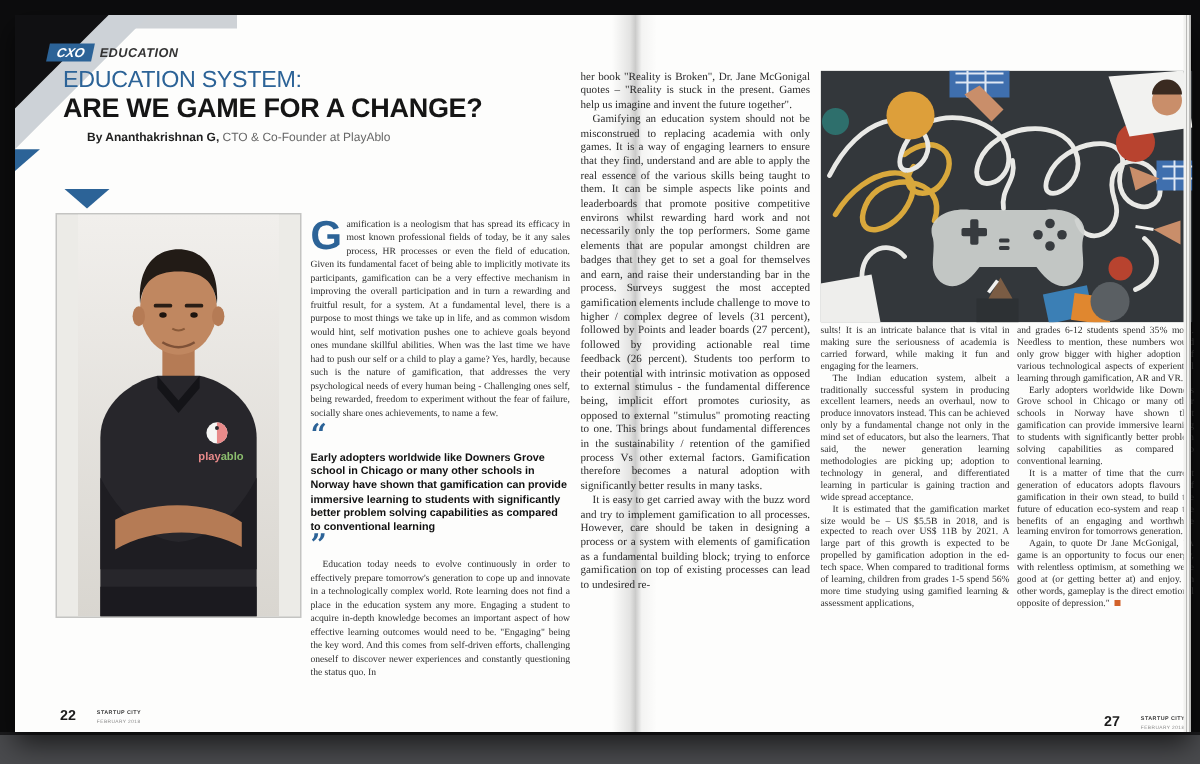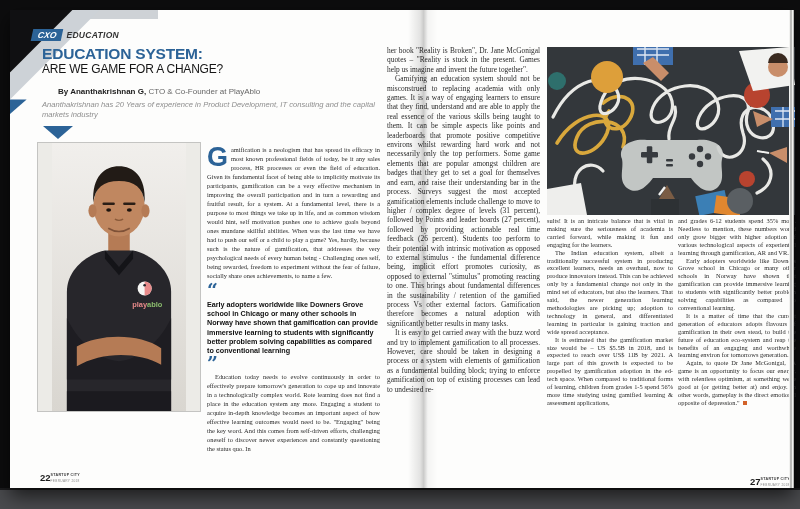--- a/index.html
+++ b/index.html
@@ -11,22 +11,22 @@
   
   .fold-corner{position:absolute;left:0;top:0;width:104px;height:104px;overflow:hidden;}
   .fold-dark{position:absolute;inset:0;background:#101012;clip-path:polygon(0 0,60% 0,0 60%);}
   .fold-band{position:absolute;inset:0;background:#cdd2d7;clip-path:polygon(60% 0,86% 0,0 86%,0 60%);}
   .fold-blue{position:absolute;inset:0;background:#2c6397;clip-path:polygon(0 86%,16% 86%,0 100%);}
   .top-trim{position:absolute;left:56px;top:0;width:92px;height:9px;background:#ced2d6;}
   
   .sectag{position:absolute;left:22px;top:19px;font-style:italic;font-weight:bold;font-size:8.5px;display:flex;align-items:center;gap:4px;}
   .sectag-cxo{background:#2c6397;color:#fff;padding:1px 6px;transform:skewX(-12deg);display:inline-block;}
   .sectag-ins{color:#333;letter-spacing:.3px;}
-  .title1{position:absolute;left:32px;top:35px;font-size:15.5px;font-weight:700;color:#2c6397;letter-spacing:-.2px;}
-  .title2{position:absolute;left:32px;top:52px;font-size:12px;font-weight:400;color:#151515;letter-spacing:-.2px;}
+  .title1{position:absolute;left:32px;top:35px;font-size:15.5px;font-weight:400;color:#2c6397;letter-spacing:-.2px;}
+  .title2{position:absolute;left:32px;top:52px;font-size:18px;font-weight:700;color:#151515;letter-spacing:-.2px;}
   .byline{position:absolute;left:32px;top:77px;font-size:8px;color:#666;padding-left:16px;}
   .byline-name{font-weight:bold;color:#222;}
   .bio{position:absolute;left:32px;top:90px;width:352px;font-size:7.6px;line-height:9.5px;font-style:italic;color:#8e8e8e;}
   .tri{position:absolute;left:33px;top:116px;width:0;height:0;border-left:15px solid transparent;border-right:15px solid transparent;border-top:13px solid #2c6397;}
   
   .photo-author{position:absolute;left:28px;top:133px;width:162px;height:268px;box-shadow:0 0 0 1px #c4c4c2;background:#ecebe7;}
   .photo-feature{position:absolute;left:537px;top:37px;width:248px;height:168px;overflow:hidden;}
   .photo-author svg,.photo-feature svg{display:block;width:100%;height:100%;}
   
   .col{position:absolute;overflow:hidden;}
@@ -45,21 +45,21 @@
   .qmark.open{margin:3px 0 5px 0;}
   .qmark.close{margin:3px 0 1px 0;}
   .pullquote{font-family:"Liberation Sans",sans-serif;font-weight:700;font-size:7.2px;line-height:9.2px;color:#101010;}
   .endmark{display:inline-block;width:4px;height:4px;background:#d2622a;margin-left:3px;}
   
   .centerfold{position:absolute;left:398px;top:0;width:30px;height:478px;
               background:linear-gradient(to right,rgba(0,0,0,0) 0%,rgba(0,0,0,.10) 40%,rgba(0,0,0,.20) 52%,rgba(0,0,0,.04) 66%,rgba(0,0,0,0) 100%);}
   .page-edge-right{position:absolute;right:0;top:0;width:5px;height:478px;
               background:repeating-linear-gradient(to left,#b9b9b7 0 1px,#f2f2f0 1px 2.5px);}
   
-  .footer{position:absolute;display:flex;align-items:flex-start;gap:0;}
+  .footer{position:absolute;display:flex;align-items:flex-start;gap:14px;}
   .footer-left{left:30px;top:462px;}
   .footer-right{left:694px;top:466px;width:86px;justify-content:flex-end;}
   .pageno{font-weight:800;font-size:9.5px;color:#1c1c1c;}
   .mag-stack{display:flex;flex-direction:column;line-height:4px;padding-top:1px;}
   .mag-name{font-weight:bold;font-size:3.6px;letter-spacing:.3px;color:#3a3a3a;}
   .mag-issue{font-size:3.2px;letter-spacing:.3px;color:#8a8a8a;margin-top:2px;}
 </style>
 </head>
 <body>
 
@@ -77,21 +77,20 @@
 
     <div class="sectag">
       <span class="sectag-cxo">CXO</span>
       <span class="sectag-ins">EDUCATION</span>
     </div>
     <div class="title1">EDUCATION SYSTEM:</div>
     <div class="title2">ARE WE GAME FOR A CHANGE?</div>
     <div class="byline">
       <span class="byline-name">By Ananthakrishnan G,</span><span class="byline-role"> CTO &amp; Co-Founder at PlayAblo</span>
     </div>
-    <div class="bio">Ananthakrishnan has 20 Years of experience in Product Development, IT consulting and the capital markets industry</div>
     <div class="tri"></div>
 
     <div class="photo-author">
       <svg viewBox="0 0 162 324" xmlns="http://www.w3.org/2000/svg">
         <defs>
           <linearGradient id="bgph" x1="0" y1="0" x2="0" y2="1">
             <stop offset="0" stop-color="#f1efec"></stop>
               <stop offset="1" stop-color="#d9d6d0"></stop>
           </linearGradient>
         </defs>

